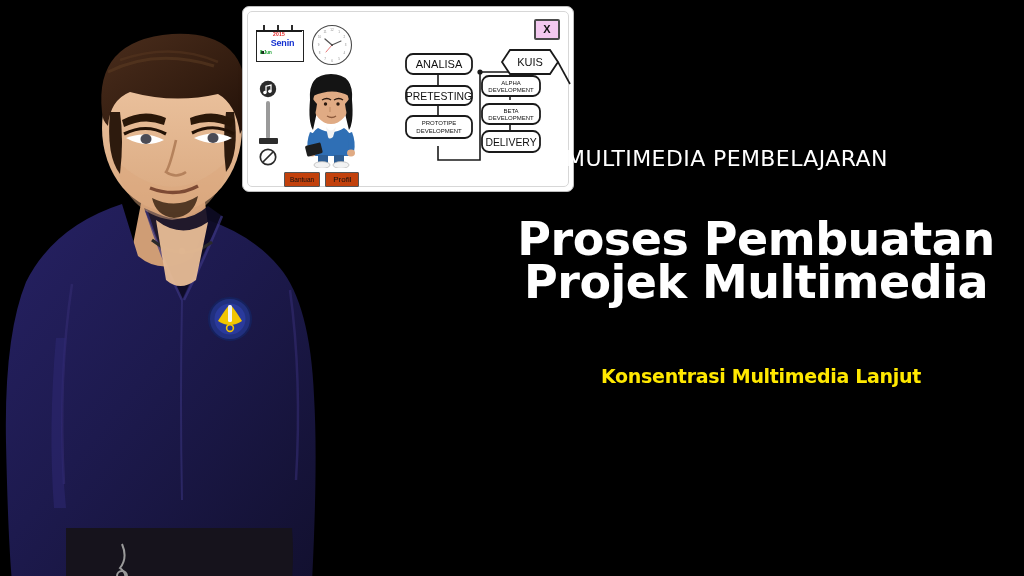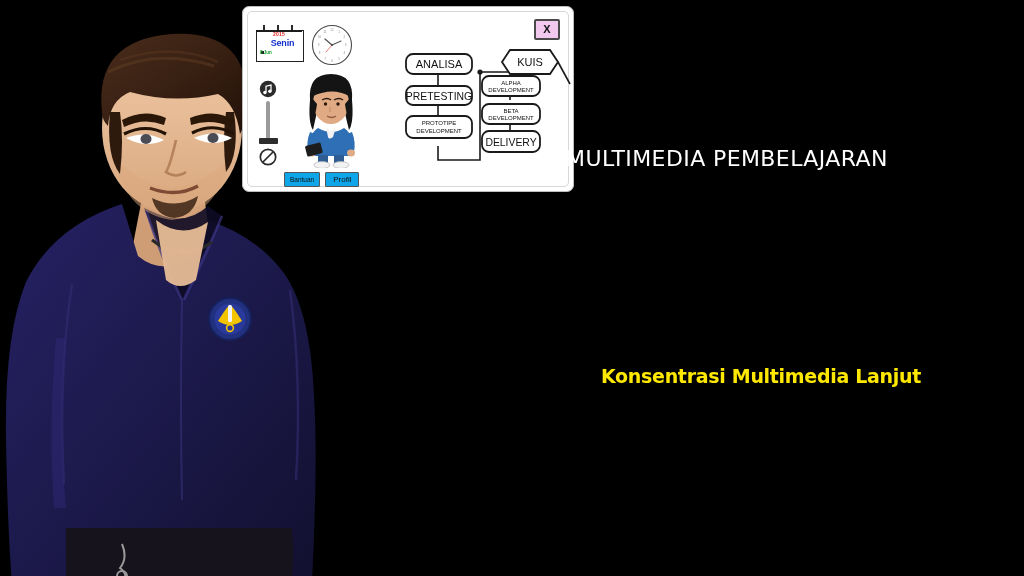--- a/index.html
+++ b/index.html
@@ -51,21 +51,21 @@
   .slider-track{position:absolute;left:18px;top:89px;width:4px;height:38px;background:#9a9a9a;border-radius:2px;cursor:pointer;}
   .slider-thumb{position:absolute;left:11px;top:126px;width:19px;height:6px;background:#2c2c2c;border-radius:1px;cursor:pointer;}
   .mute-icon{position:absolute;left:11px;top:136px;width:18px;height:18px;}
 
   
   .avatar{position:absolute;left:48px;top:58px;width:70px;height:98px;}
 
   
   .btn-row{position:absolute;left:36px;top:160px;display:flex;gap:5px;}
   .sm-btn{
-    background:#0ea5e9;border:1px solid #555;color:#111;
+    background:#c2410c;border:1px solid #555;color:#111;
     font-size:6.5px;padding:2px 5px;border-radius:1px;cursor:pointer;white-space:nowrap;
   }
   .sm-btn.wide{font-size:8px;padding:2px 7px;}
 
   
   .flow{position:absolute;left:150px;top:30px;width:175px;height:135px;}
 
   
   .subtitle-top{
     position:absolute;left:566px;top:146px;
@@ -325,18 +325,22 @@
           <rect x="84" y="89" width="58" height="21" rx="7" fill="#fff" stroke="#1a1a1a" stroke-width="1.8"></rect>
           <text x="113" y="103.5" text-anchor="middle" font-size="10.4" font-family="Liberation Sans, sans-serif" fill="#111">DELIVERY</text>
         </g>
       </svg>
 
     </div>
   </div>
 
   <div class="subtitle-top">MULTIMEDIA PEMBELAJARAN</div>
 
+  <div class="main-title">
+    <span class="ln ln1">Proses Pembuatan</span>
+    <span class="ln ln2">Projek Multimedia</span>
+  </div>
 
   <div class="yellow-block">
     <span class="ln">Konsentrasi Multimedia Lanjut</span>
   </div>
 
 </div>
 
 </body></html>

